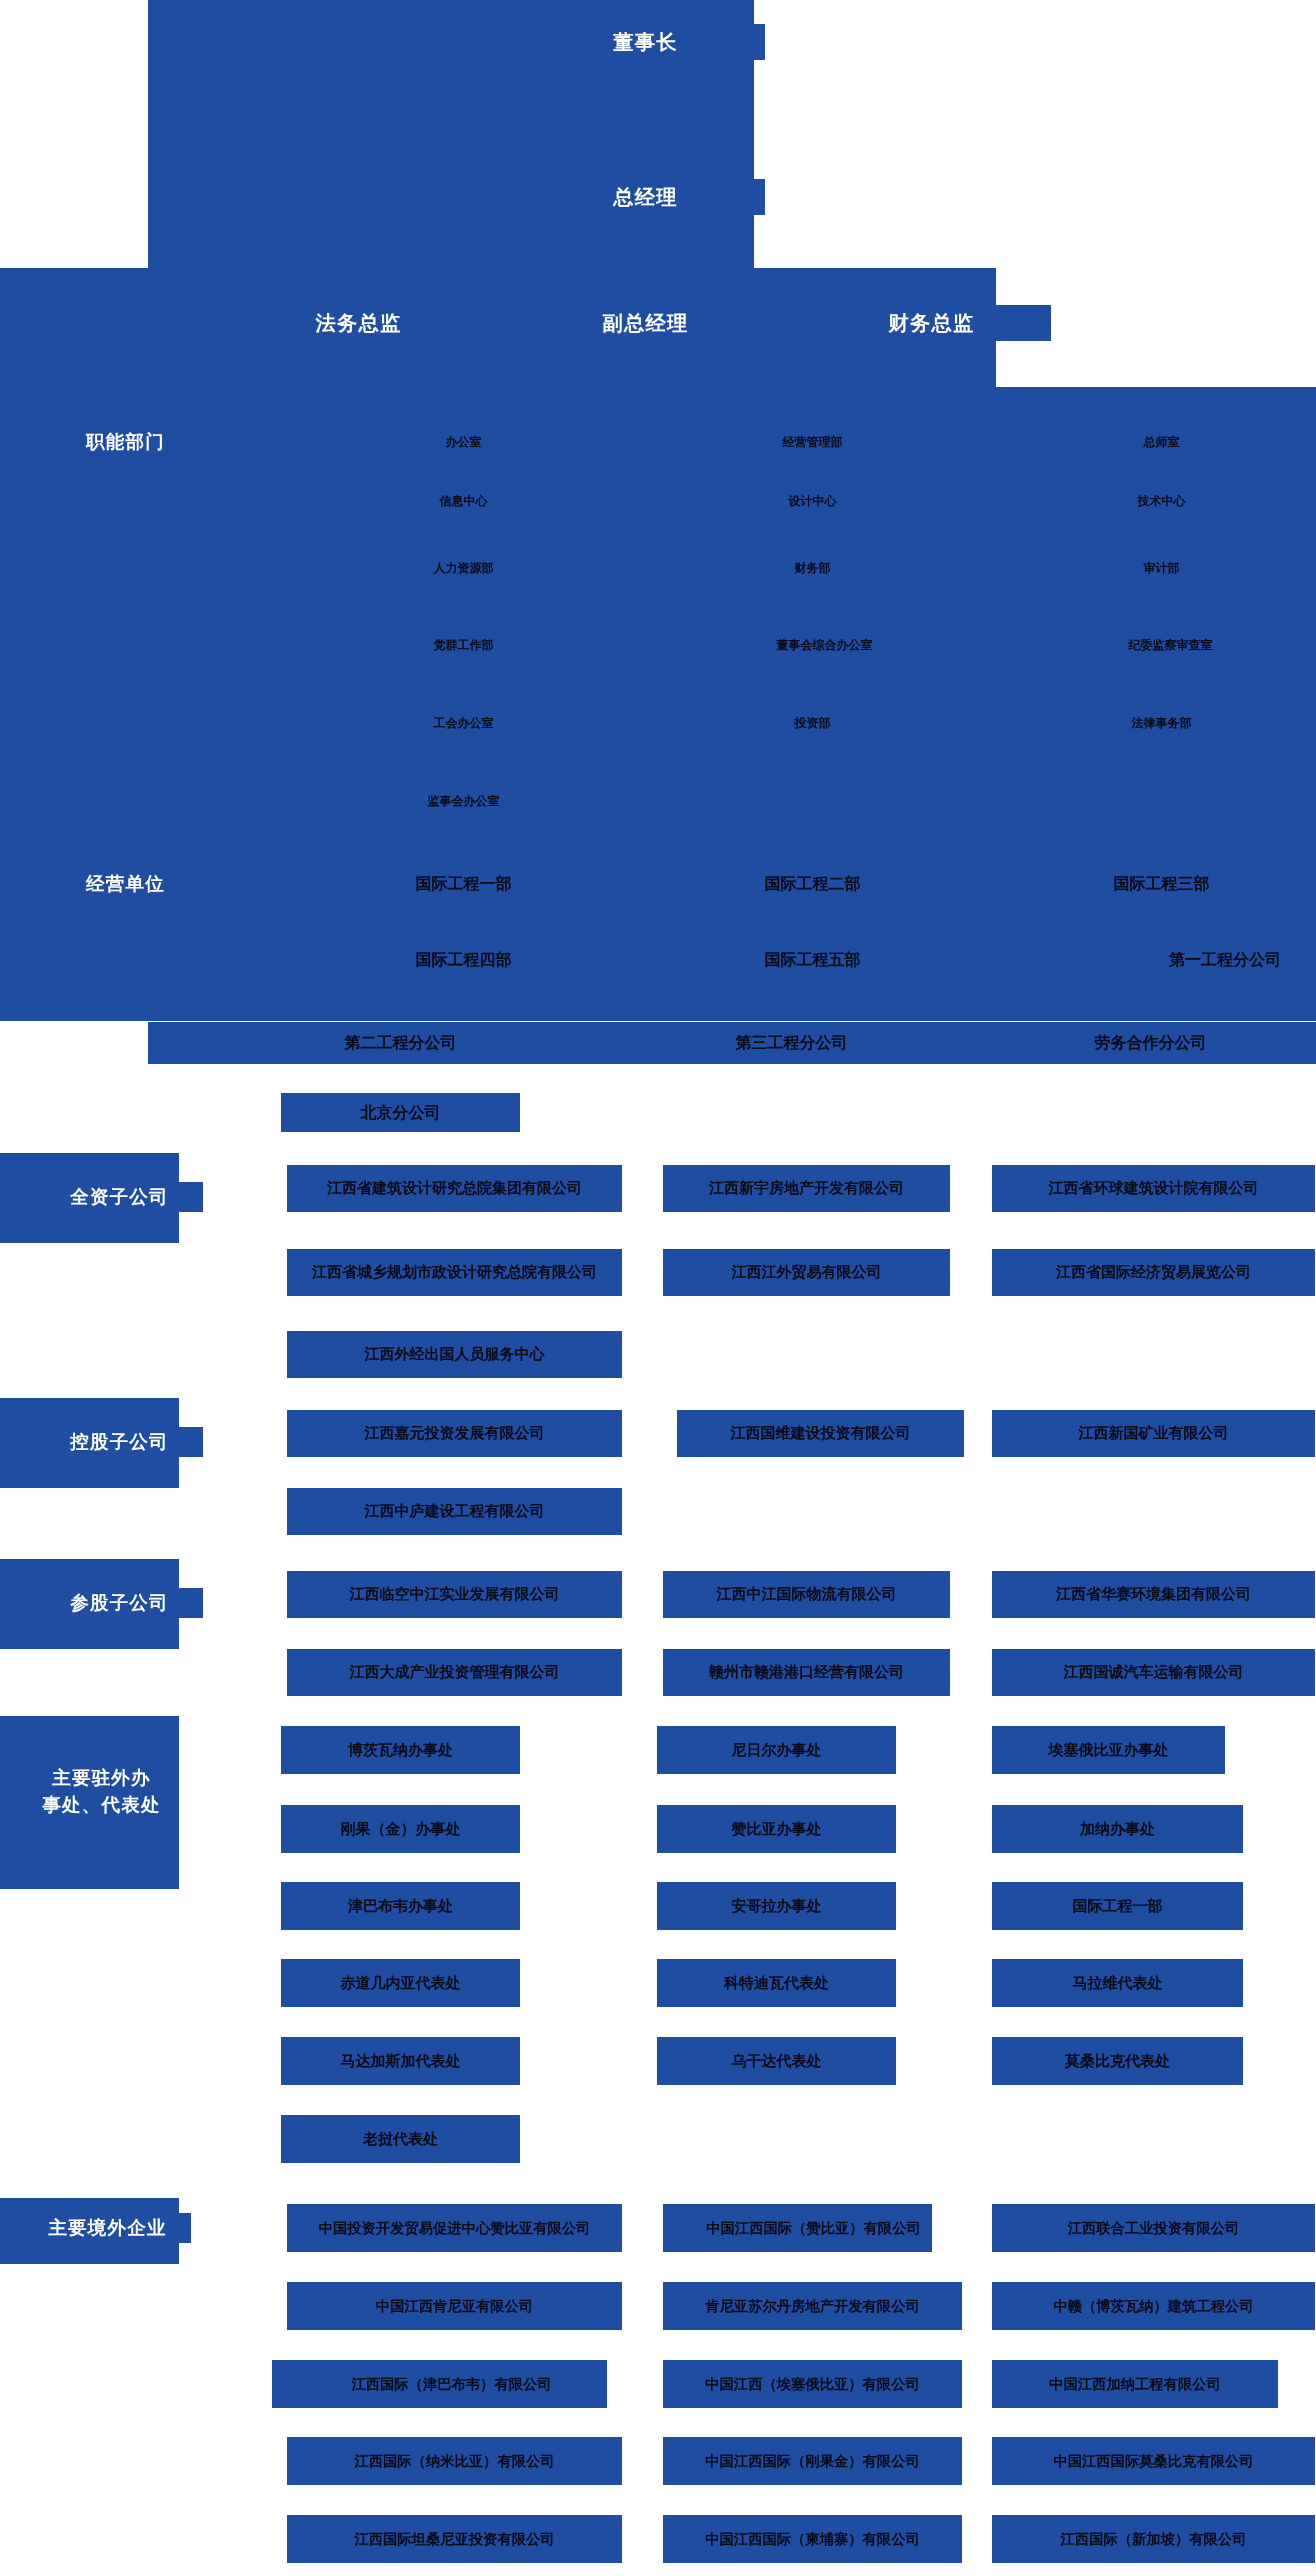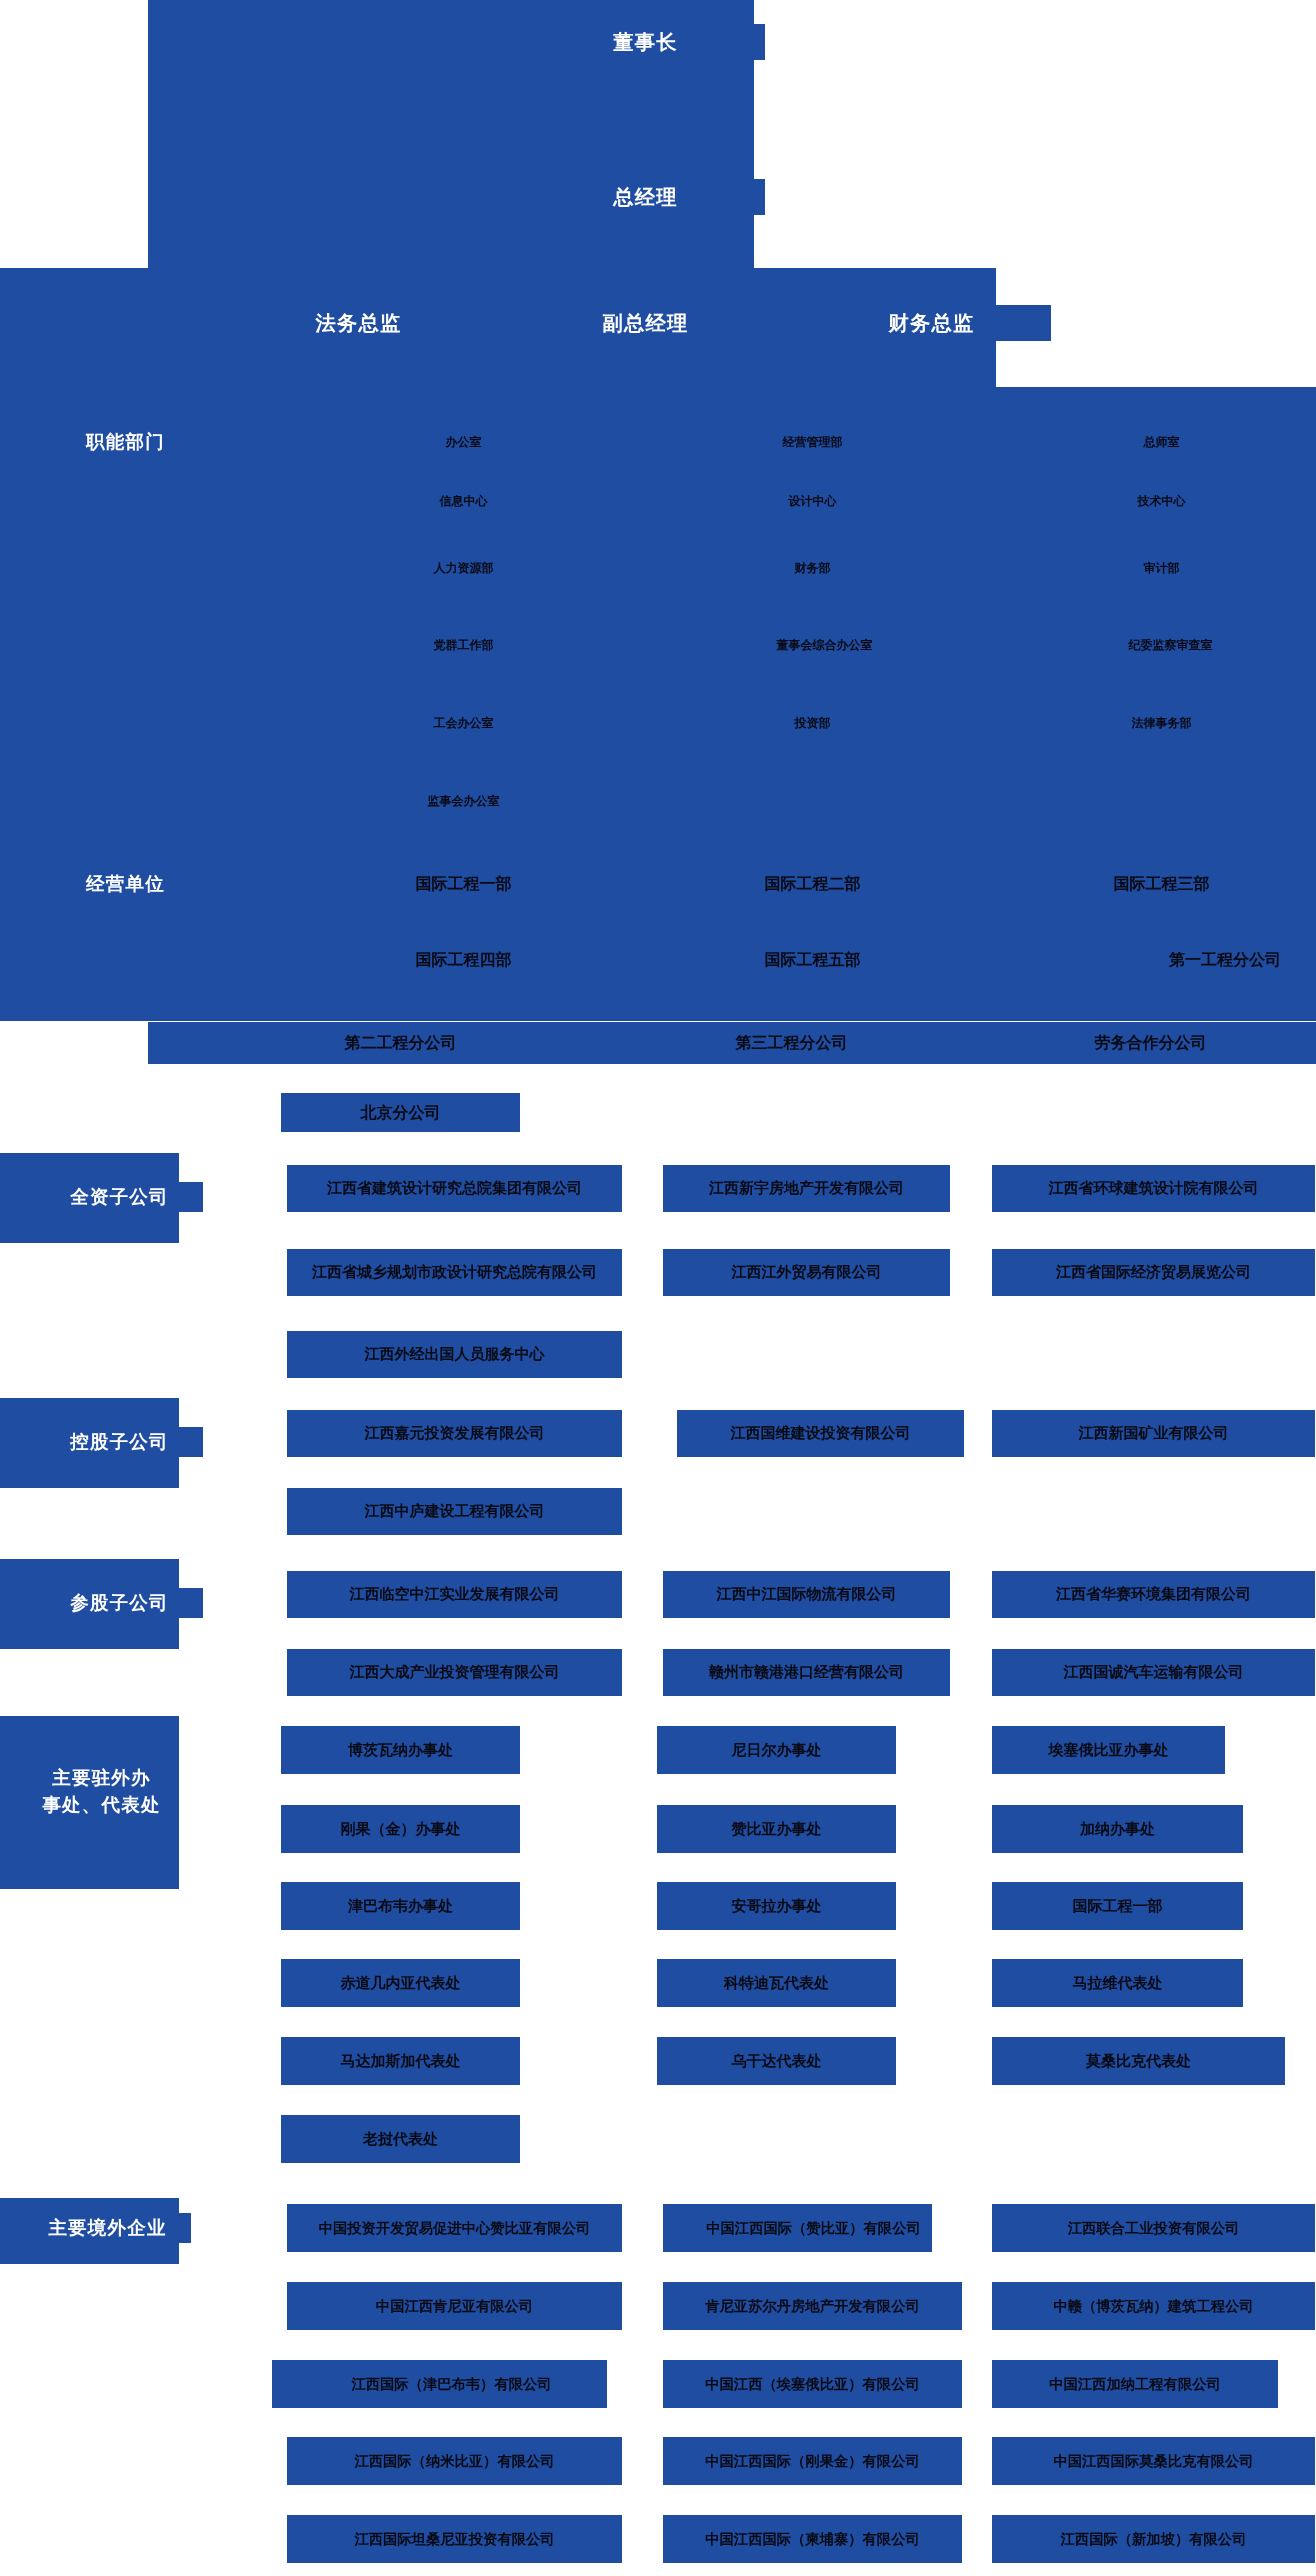--- a/index.html
+++ b/index.html
@@ -321,21 +321,21 @@
   <div class="box t-dark office" style="left:992px;top:1959px;width:251px;height:48px;">
     <span>马拉维代表处</span>
     </div>
 
   <div class="box t-dark office" style="left:281px;top:2037px;width:239px;height:48px;">
     <span>马达加斯加代表处</span>
     </div>
   <div class="box t-dark office" style="left:657px;top:2037px;width:239px;height:48px;">
     <span>乌干达代表处</span>
     </div>
-  <div class="box t-dark office" style="left:992px;top:2037px;width:293px;height:48px;">
+  <div class="box t-dark office" style="left:992px;top:2037px;width:251px;height:48px;">
     <span>莫桑比克代表处</span>
     </div>
 
   <div class="box t-dark office" style="left:281px;top:2115px;width:239px;height:48px;">
     <span>老挝代表处</span>
     </div>
 
   <div class="panel" style="left:0px;top:2198px;width:179px;height:66px;"></div>
   <div class="box t-white rowlabel" style="left:24px;top:2213px;width:167px;height:30px;">
     <span>主要境外企业</span>

